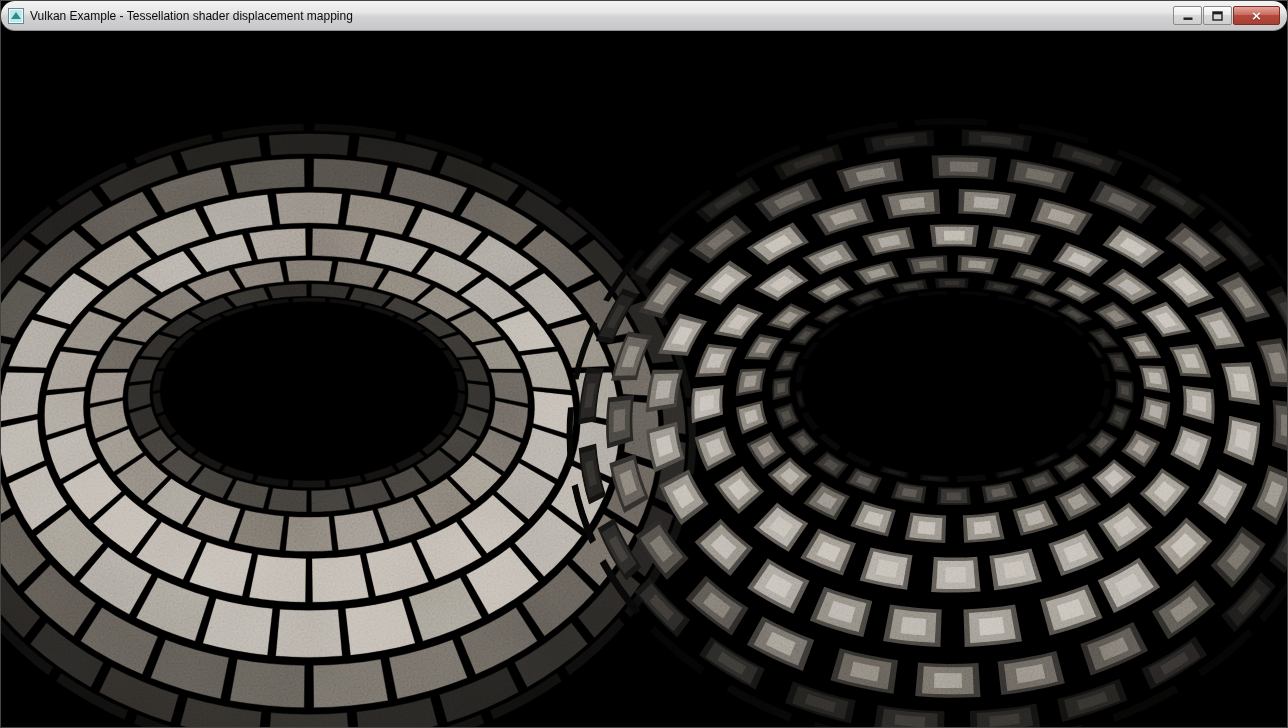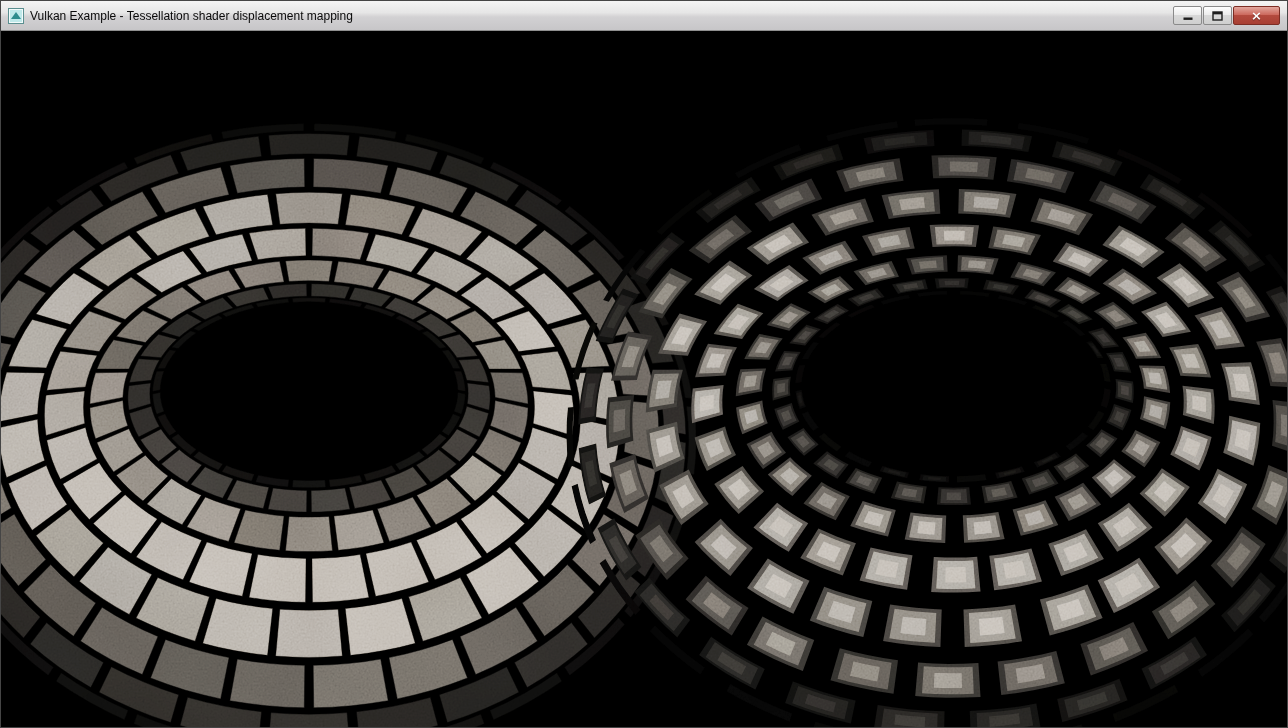--- a/index.html
+++ b/index.html
@@ -11,20 +11,21 @@
     font-family:"Liberation Sans",sans-serif;
     background:#000;
     position:relative;
   }
   .titlebar{
     height:30px;flex:0 0 auto;
     background:linear-gradient(#f4f4f4,#e6e6e6 40%,#d2d1d3 55%,#c7c6c8);
     border-bottom:1px solid #8f8f8f;
     display:flex;align-items:center;
     padding:0 7px;
+    border-radius:14px;
   }
   .title-icon{width:16px;height:16px;margin-right:6px;flex:0 0 auto;}
   .title-text{font-size:12px;color:#0a0a0a;white-space:nowrap;}
   .controls{margin-left:auto;display:flex;gap:1px;align-items:flex-start;}
   .ctrl{
     width:29px;height:19px;border:1px solid #8a8a8a;border-radius:2px;
     background:linear-gradient(#fefefe,#ececec 45%,#d8d8d8 50%,#cfcfcf);
     display:flex;align-items:center;justify-content:center;
     cursor:default;
   }

